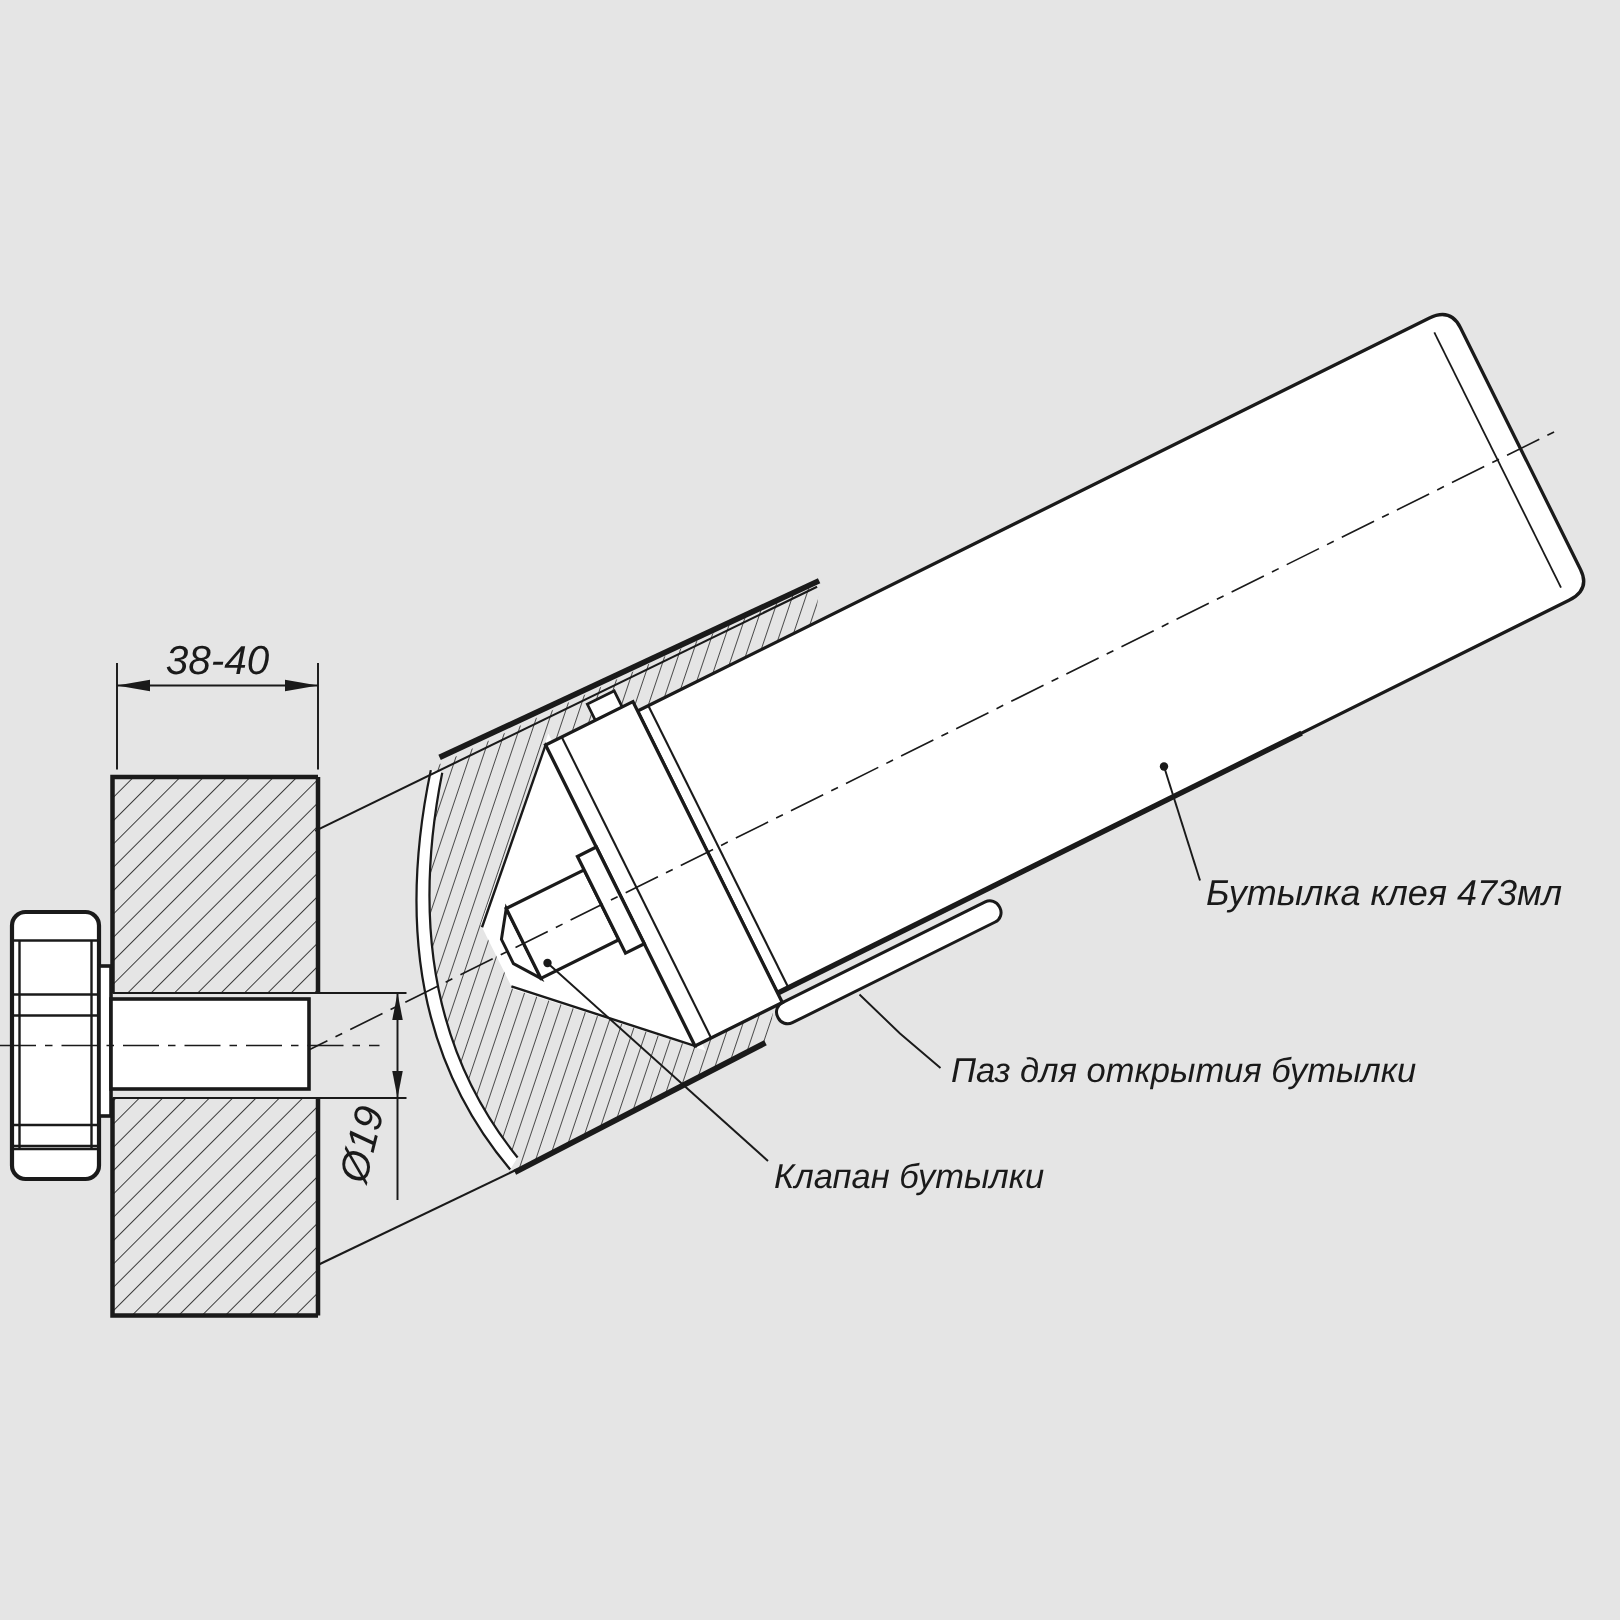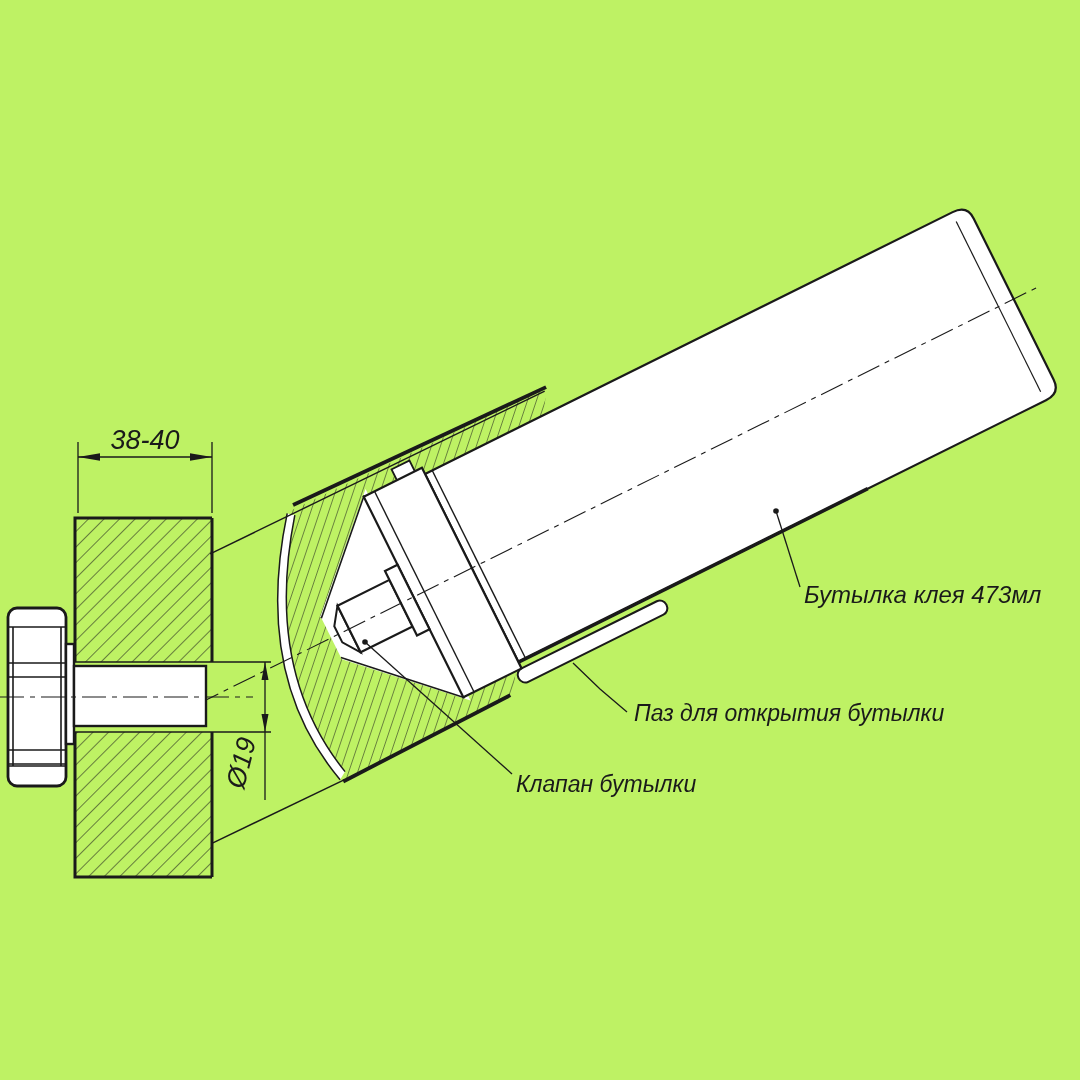--- a/index.html
+++ b/index.html
@@ -1,16 +1,16 @@
 <!DOCTYPE html>
 <html><head>
 <meta charset="utf-8">
 <style>
   html,body{margin:0;padding:0;background:#ffffff;}
-  .stage{width:1080px;height:1080px;background:#bef264;position:relative;overflow:hidden;}
+  .stage{width:1080px;height:1080px;background:#e5e5e5;position:relative;overflow:hidden;}
   svg{display:block;}
   text{font-family:"Liberation Sans","DejaVu Sans",sans-serif;font-style:italic;fill:#1a1a1a;}
   .lbl{font-size:23px;}
   .lbl-big{font-size:24px;}
   .dim{font-size:27px;}
 </style>
 </head>
 <body>
 
 <div class="stage">

